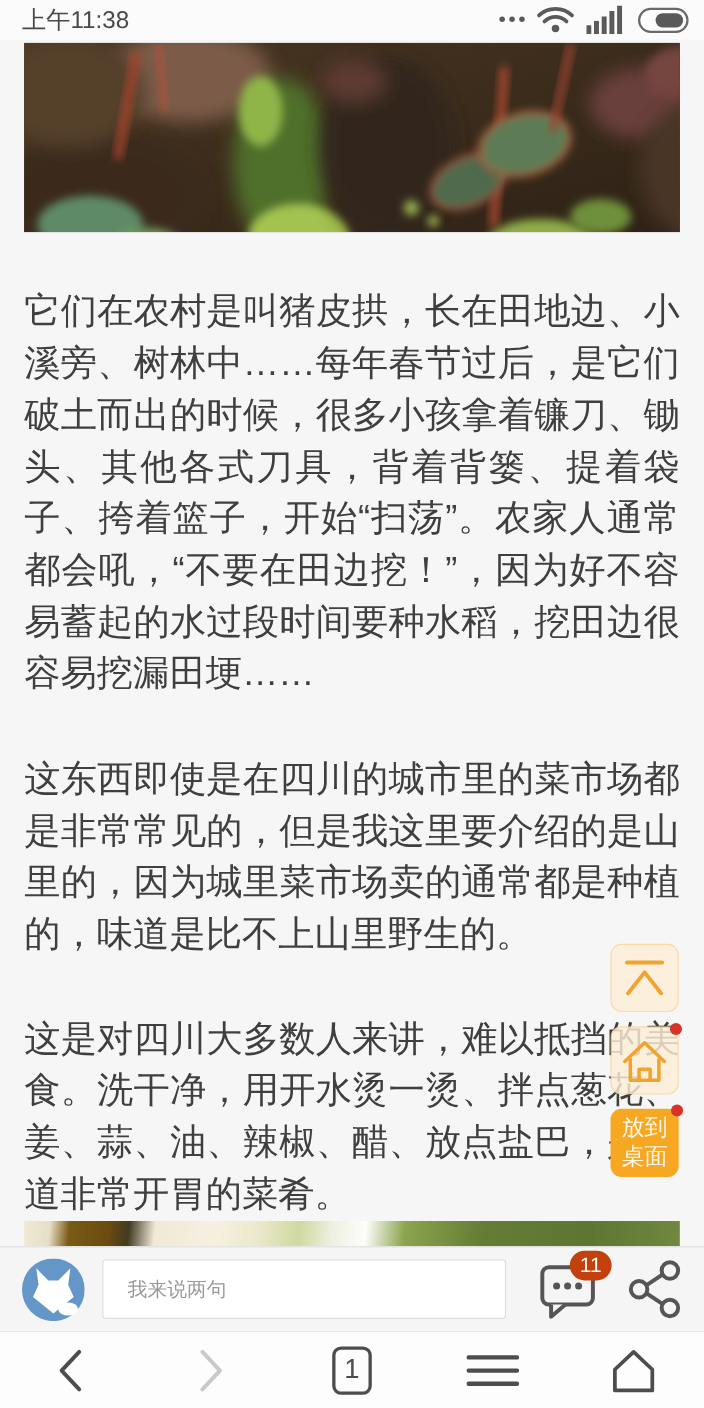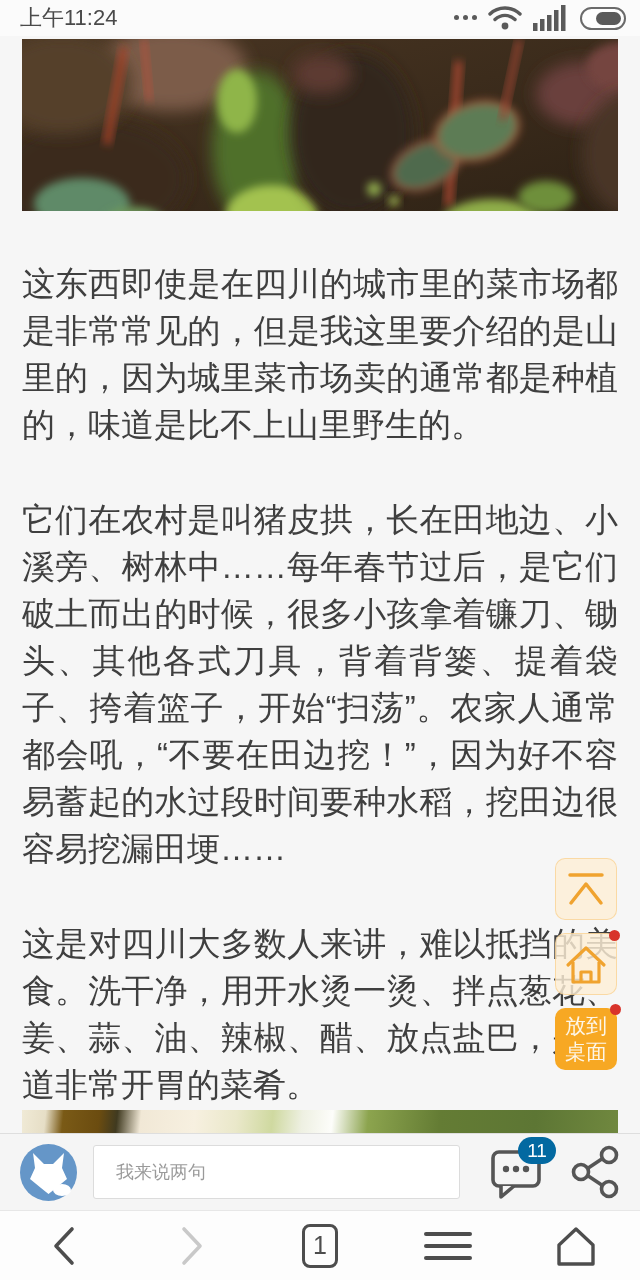--- a/index.html
+++ b/index.html
@@ -32,32 +32,32 @@
   .fb-home { top:933px; }
   .fb-desktop { top:1008px; background:#f7a823; color:#fdf6e8; font-size:21px; line-height:26px; text-align:center; display:flex; flex-direction:column; align-items:center; justify-content:center; }
   .red-dot { position:absolute; width:11px; height:11px; border-radius:50%; background:#d8332a; top:-4px; right:-4px; }
 
   
   .comment-bar { position:absolute; left:0; top:1133px; width:640px; height:77px; background:#f5f5f5; border-top:1px solid #dedede; display:flex; align-items:center; padding:0 20px; }
   .avatar { width:57px; height:57px; flex:0 0 57px; }
   .say-input { flex:1; height:54px; margin:0 30px 0 16px; border:1.5px solid #dcdcdc; border-radius:3px; background:#fff; font-size:18px; color:#444; padding:0 22px; outline:none; font-family:inherit; }
   .say-input::placeholder { color:#9a9a9a; }
   .cmt-wrap { position:relative; width:52px; height:54px; margin-right:28px; }
-  .badge { position:absolute; top:-8px; right:-14px; min-width:38px; height:27px; border-radius:14px; background:#0369a1; color:#fff; font-size:19px; display:flex; align-items:center; justify-content:center; padding:0 6px; }
+  .badge { position:absolute; top:-8px; right:-14px; min-width:38px; height:27px; border-radius:14px; background:#c2410c; color:#fff; font-size:19px; display:flex; align-items:center; justify-content:center; padding:0 6px; }
 
   
   .nav-bar { position:absolute; left:0; top:1210px; width:640px; height:70px; background:#fdfdfd; border-top:1px solid #e7e7e7; display:flex; align-items:center; }
   .nav-item { flex:1; display:flex; align-items:center; justify-content:center; height:100%; }
   .tab-box { width:36px; height:44px; border:3px solid #4d4d4d; border-radius:8px; display:flex; align-items:center; justify-content:center; font-size:25px; color:#4d4d4d; }
 </style>
 </head>
 <body>
 
 <div class="status-bar">
-  <span class="status-time">上午11:24</span>
+  <span class="status-time">上午11:38</span>
   <div class="status-icons">
     <span class="dots">
         <i></i>
         <i></i>
         <i></i>
       </span>
     <svg width="34" height="26" viewBox="0 0 34 26">
       <path d="M2 9 C10 1 24 1 32 9" fill="none" stroke="#5a5a5a" stroke-width="3.4" stroke-linecap="round"></path>
       <path d="M7 14.5 C13 9 21 9 27 14.5" fill="none" stroke="#5a5a5a" stroke-width="3.4" stroke-linecap="round"></path>
       <circle cx="17" cy="21" r="3.4" fill="#5a5a5a"></circle>
@@ -109,22 +109,22 @@
       <rect x="486" y="0" width="6" height="82" fill="#9c4430" transform="rotate(12 489 40)" filter="url(#b4)"></rect>
       <ellipse cx="560" cy="55" rx="46" ry="32" fill="#6a403d" filter="url(#b8)"></ellipse>
       <ellipse cx="600" cy="28" rx="36" ry="25" fill="#74453f" filter="url(#b4)"></ellipse>
       <ellipse cx="610" cy="115" rx="50" ry="62" fill="#4a3526" filter="url(#b8)"></ellipse>
       <ellipse cx="470" cy="186" rx="52" ry="26" fill="#8fae4a" filter="url(#b4)"></ellipse>
       <ellipse cx="524" cy="158" rx="28" ry="16" fill="#6e8f3a" filter="url(#b4)"></ellipse>
       <circle cx="352" cy="150" r="7" fill="#93b050" filter="url(#b4)"></circle>
       <circle cx="372" cy="162" r="5" fill="#a5bd55" filter="url(#b4)"></circle>
     </svg>
   </div>
+  <p class="para p2">它们在农村是叫猪皮拱，长在田地边、小溪旁、树林中……每年春节过后，是它们破土而出的时候，很多小孩拿着镰刀、锄头、其他各式刀具，背着背篓、提着袋子、挎着篮子，开始“扫荡”。农家人通常都会吼，“不要在田边挖！”，因为好不容易蓄起的水过段时间要种水稻，挖田边很容易挖漏田埂……</p>
   <p class="para p1">这东西即使是在四川的城市里的菜市场都是非常常见的，但是我这里要介绍的是山里的，因为城里菜市场卖的通常都是种植的，味道是比不上山里野生的。</p>
-  <p class="para p2">它们在农村是叫猪皮拱，长在田地边、小溪旁、树林中……每年春节过后，是它们破土而出的时候，很多小孩拿着镰刀、锄头、其他各式刀具，背着背篓、提着袋子、挎着篮子，开始“扫荡”。农家人通常都会吼，“不要在田边挖！”，因为好不容易蓄起的水过段时间要种水稻，挖田边很容易挖漏田埂……</p>
   <p class="para p3">这是对四川大多数人来讲，难以抵挡的美食。洗干净，用开水烫一烫、拌点葱花、姜、蒜、油、辣椒、醋、放点盐巴，是一道非常开胃的菜肴。</p>
 </div>
 
 <div class="photo2"></div>
 
 <div class="float-btn float-soft fb-top">
   <svg width="40" height="36" viewBox="0 0 40 36">
     <line x1="4" y1="4" x2="36" y2="4" stroke="#f0a32f" stroke-width="3.5" stroke-linecap="round"></line>
     <polyline points="5,32 20,13 35,32" fill="none" stroke="#f0a32f" stroke-width="3.5" stroke-linejoin="round" stroke-linecap="round"></polyline>
   </svg>

